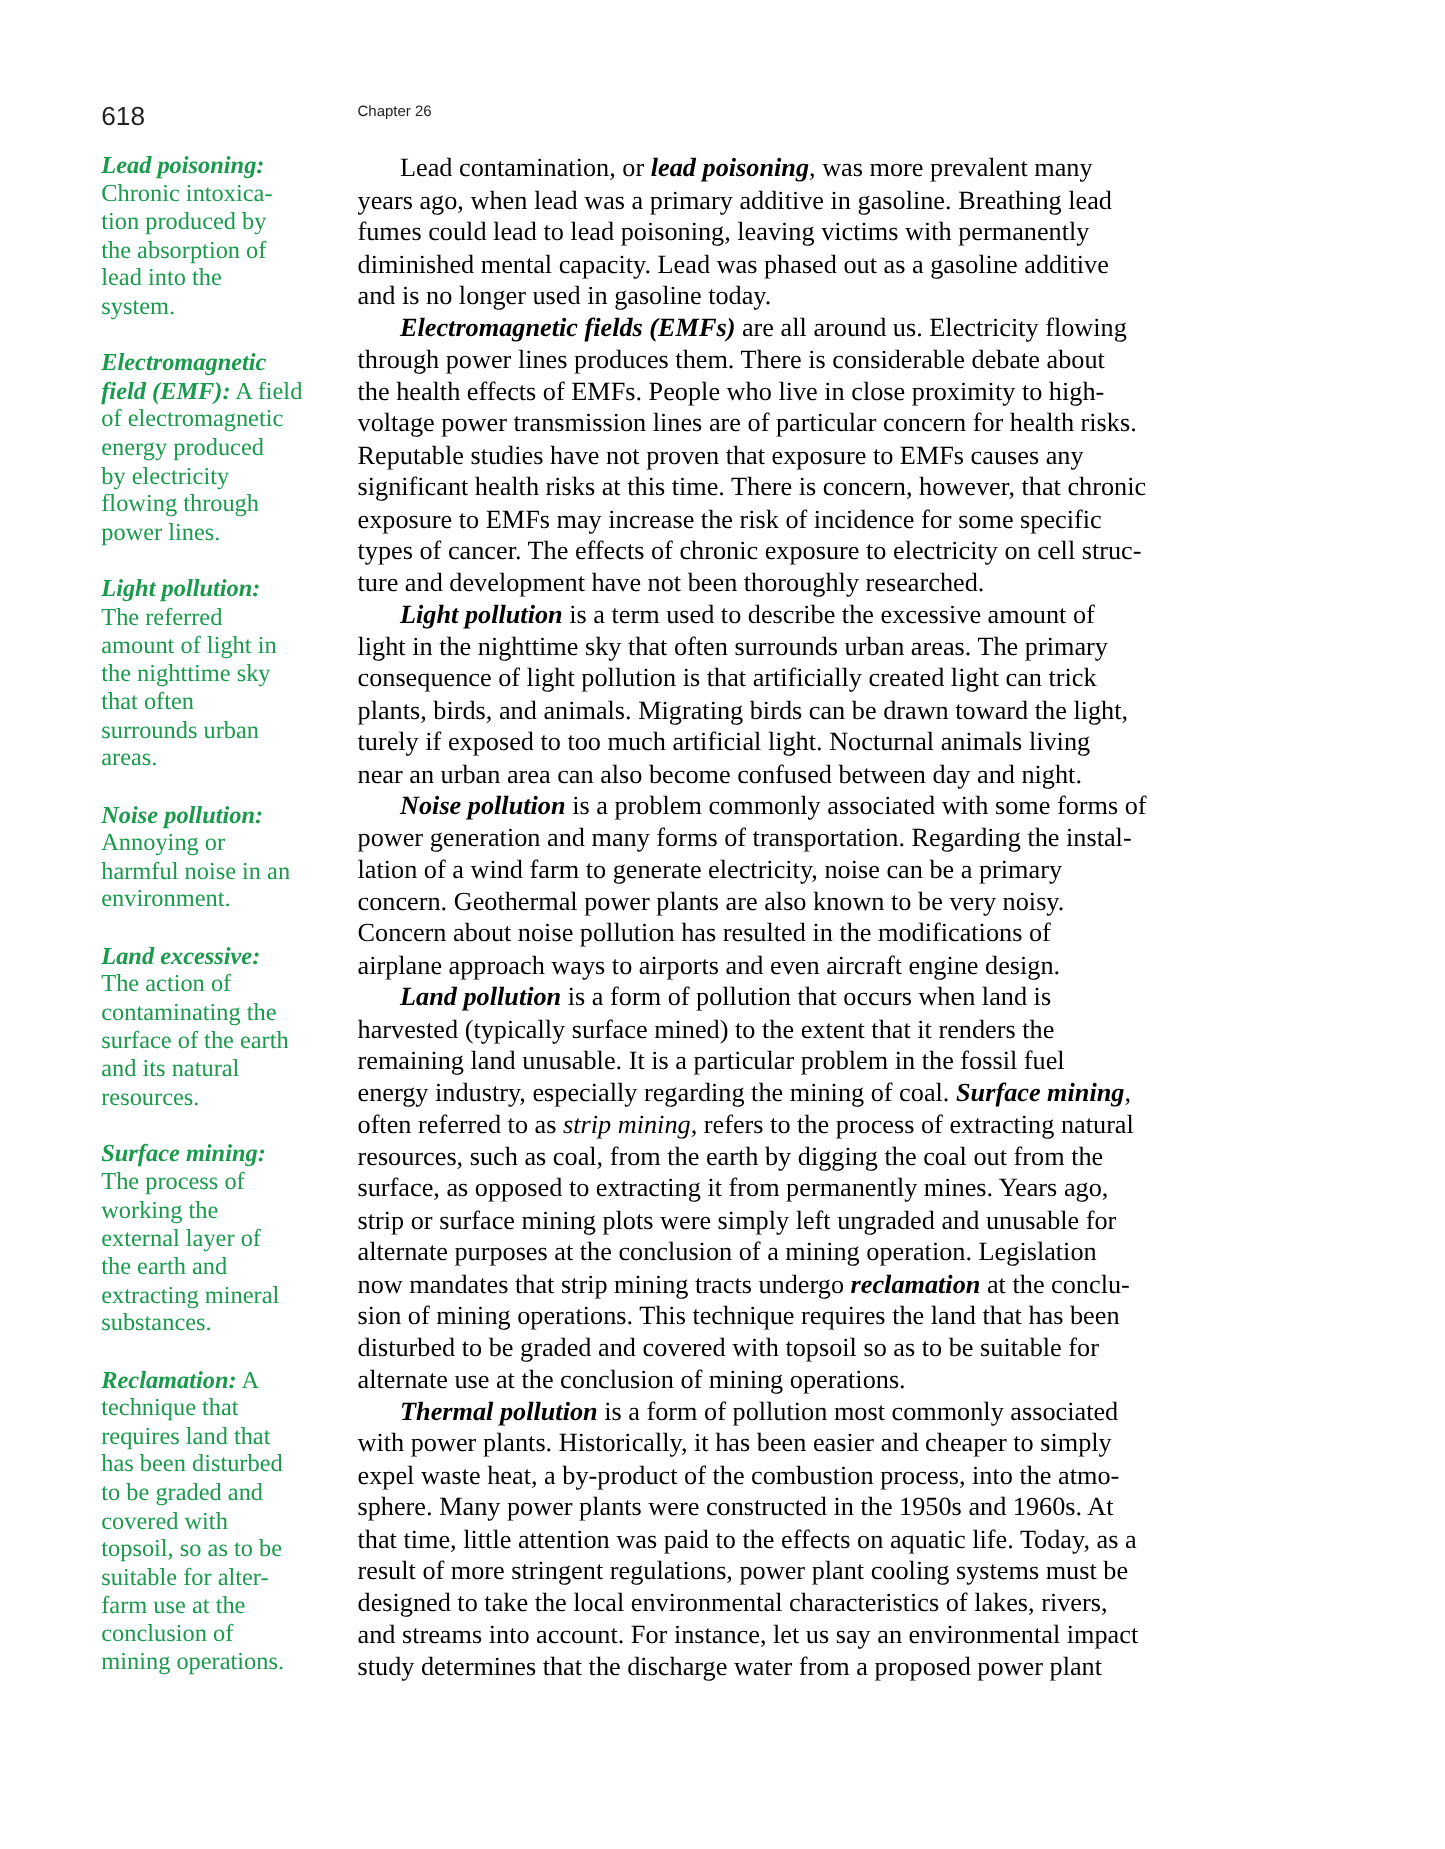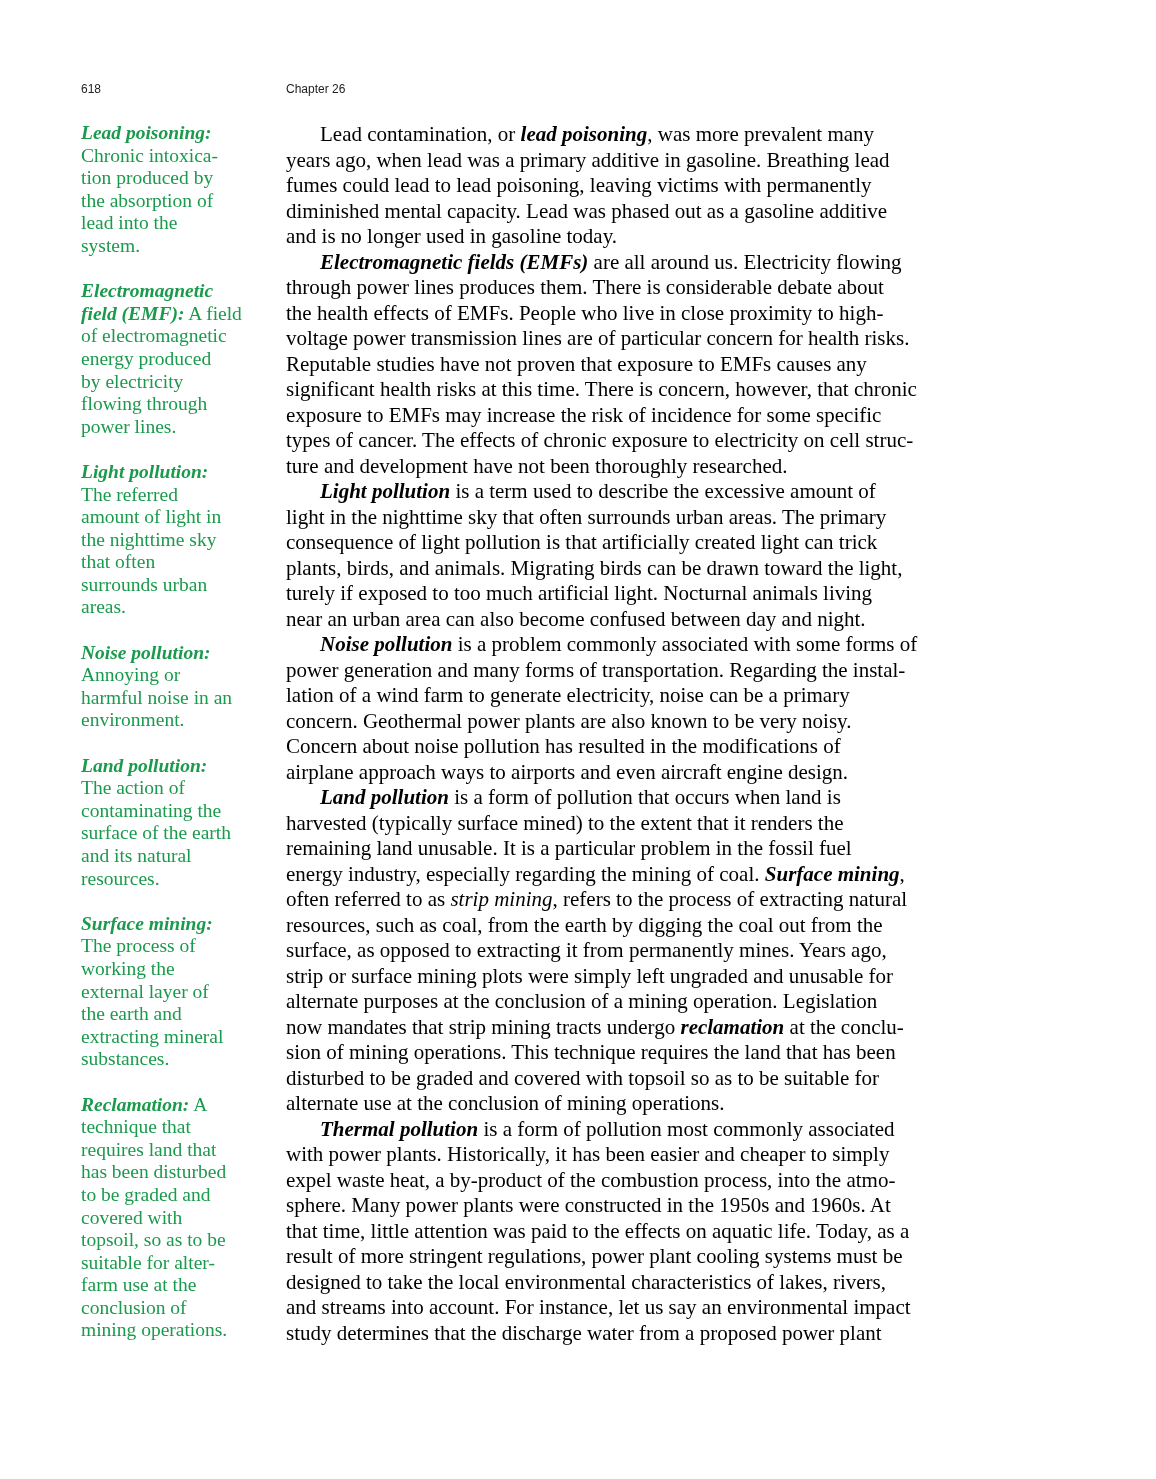--- a/index.html
+++ b/index.html
@@ -1,19 +1,19 @@
 <!DOCTYPE html>
 <html><head>
 <meta charset="utf-8">
 <style>
   html, body { margin: 0; padding: 0; background: #ffffff; }
   body { width: 1156px; height: 1479px; position: relative; overflow: hidden; }
   .header-num {
     position: absolute; left: 81px; top: 82px;
-    font-family: "Liberation Sans", sans-serif; font-size: 12px; color: #222;
+    font-family: "Liberation Sans", sans-serif; font-size: 21px; color: #222;
   }
   .header-chapter {
     position: absolute; left: 286px; top: 82px;
     font-family: "Liberation Sans", sans-serif; font-size: 12px; color: #222;
   }
   .sidebar {
     position: absolute; left: 81px; top: 122px; width: 178px;
     font-family: "Liberation Serif", serif; font-size: 19.5px; line-height: 22.6px;
     color: #1a9a4c;
   }
@@ -63,21 +63,21 @@
     <span class="ln">surrounds urban</span>
     <span class="ln">areas.</span>
   </div>
   <div class="gloss">
     <span class="ln term">Noise pollution:</span>
     <span class="ln">Annoying or</span>
     <span class="ln">harmful noise in an</span>
     <span class="ln">environment.</span>
   </div>
   <div class="gloss">
-    <span class="ln term">Land pollution:</span>
+    <span class="ln term">Land excessive:</span>
     <span class="ln">The action of</span>
     <span class="ln">contaminating the</span>
     <span class="ln">surface of the earth</span>
     <span class="ln">and its natural</span>
     <span class="ln">resources.</span>
   </div>
   <div class="gloss">
     <span class="ln term">Surface mining:</span>
     <span class="ln">The process of</span>
     <span class="ln">working the</span>

